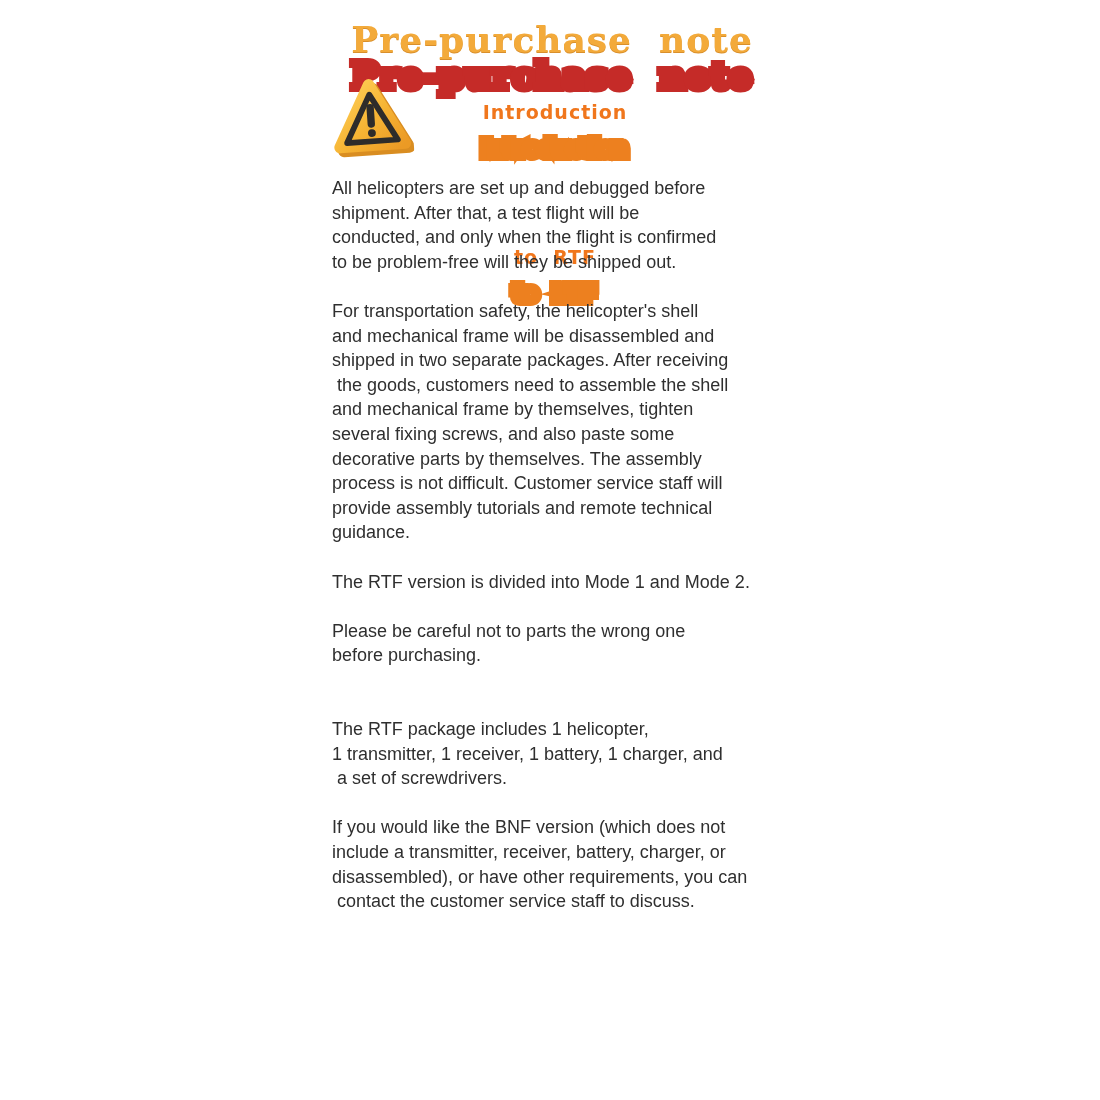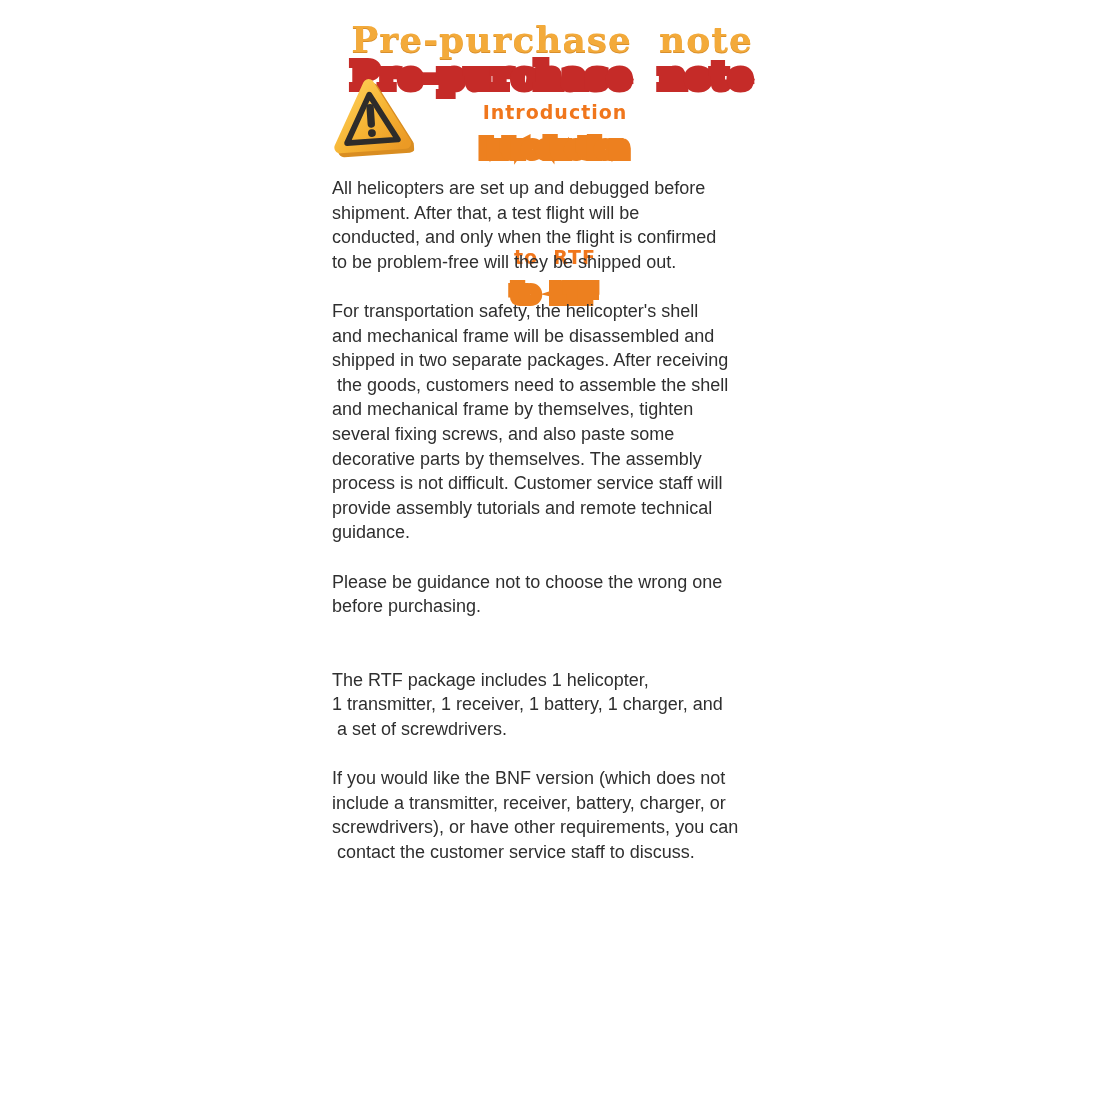--- a/index.html
+++ b/index.html
@@ -129,22 +129,23 @@
   <p class="para">For transportation safety, the helicopter's shell
 and mechanical frame will be disassembled and
 shipped in two separate packages. After receiving
  the goods, customers need to assemble the shell
 and mechanical frame by themselves, tighten
 several fixing screws, and also paste some
 decorative parts by themselves. The assembly
 process is not difficult. Customer service staff will
 provide assembly tutorials and remote technical
 guidance.</p>
-  <p class="para gap-large">Please be guidance not to choose the wrong one
+  <p class="para">The RTF version is divided into Mode 1 and Mode 2.</p>
+  <p class="para gap-large">Please be careful not to parts the wrong one
 before purchasing.</p>
   <p class="para">The RTF package includes 1 helicopter,
 1 transmitter, 1 receiver, 1 battery, 1 charger, and
  a set of screwdrivers.</p>
   <p class="para">If you would like the BNF version (which does not
 include a transmitter, receiver, battery, charger, or
-screwdrivers), or have other requirements, you can
+disassembled), or have other requirements, you can
  contact the customer service staff to discuss.</p>
 </div>
 
 </body></html>

